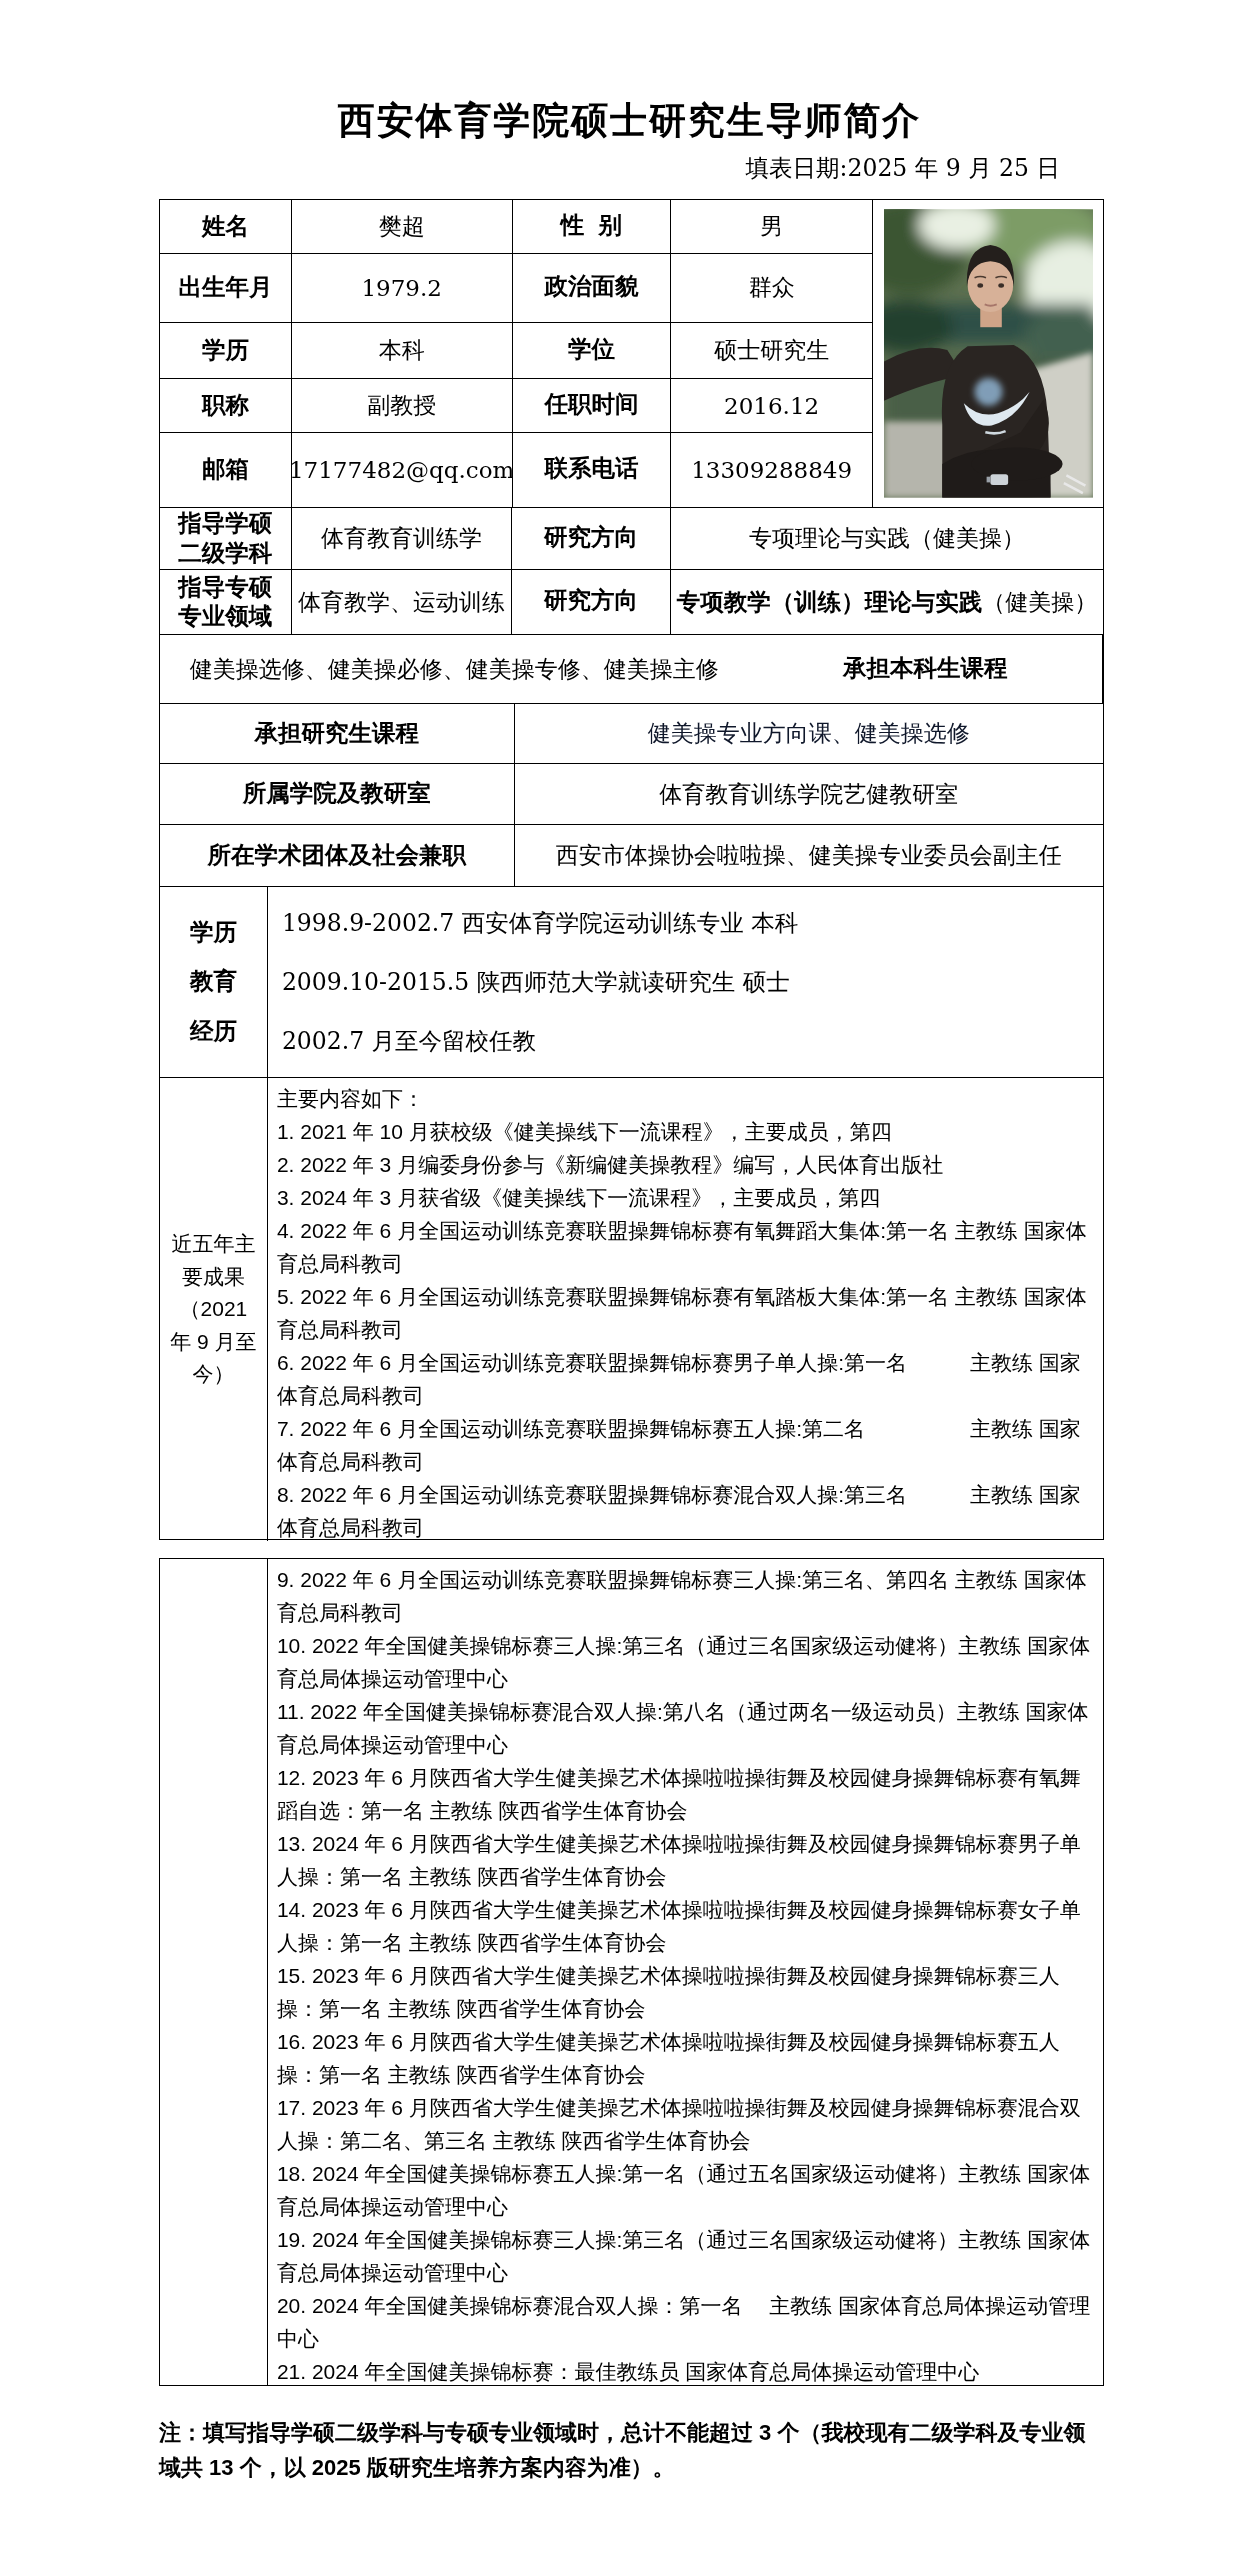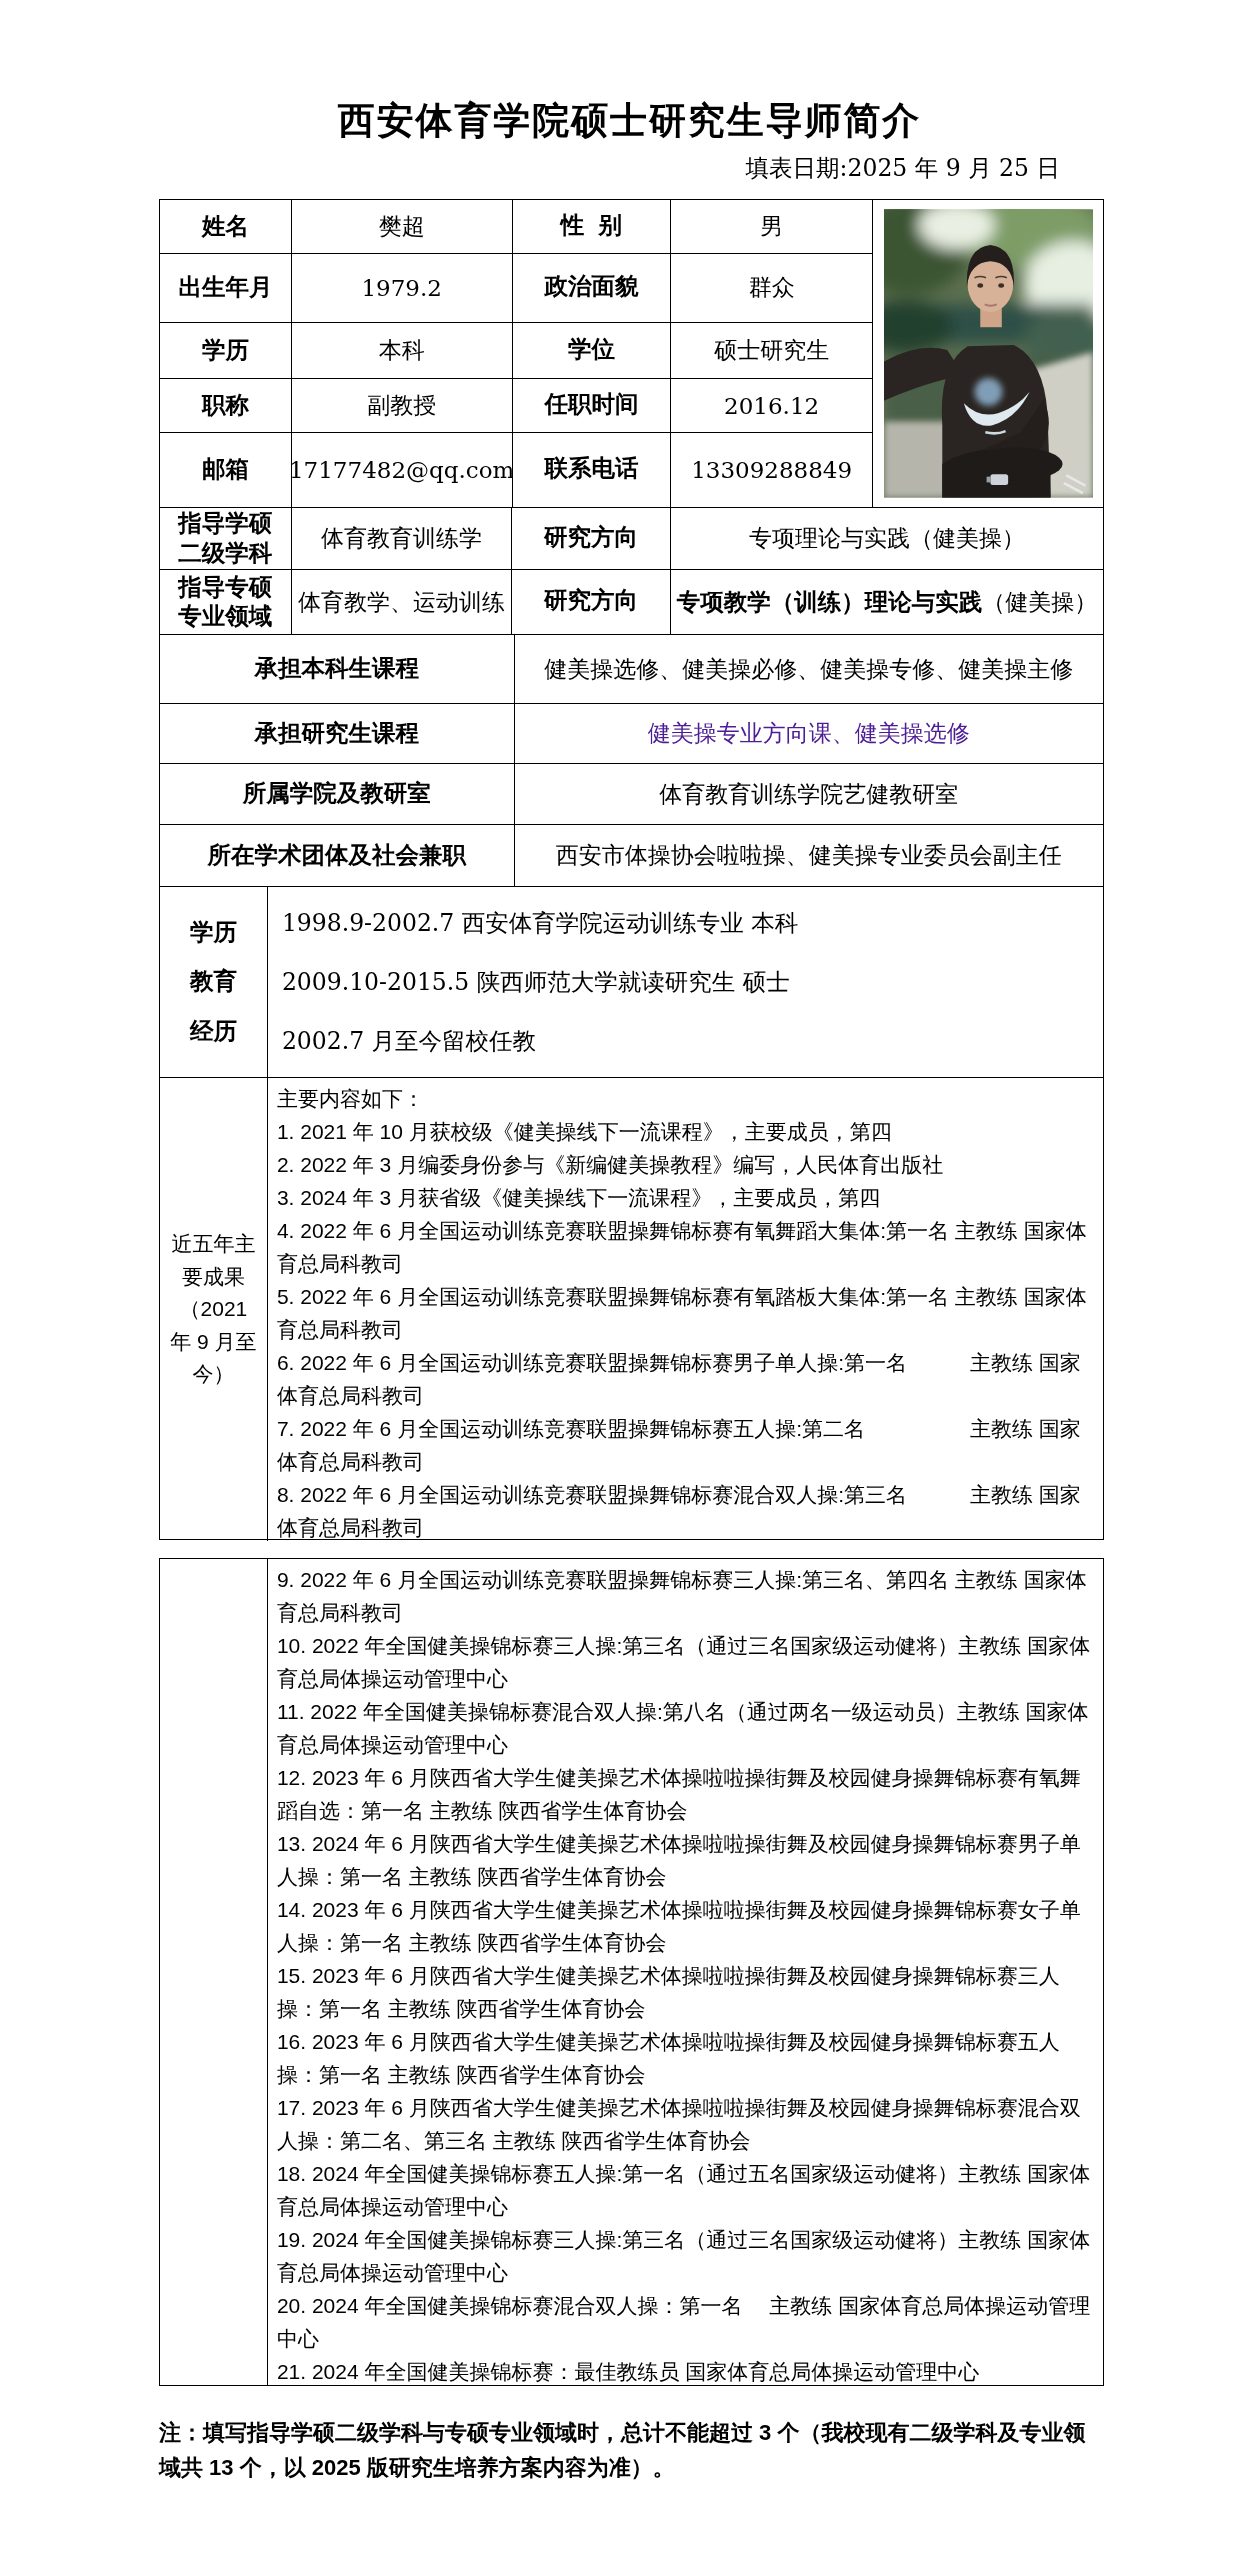--- a/index.html
+++ b/index.html
@@ -12,21 +12,21 @@
   .tbl{position:absolute;left:159px;width:945px;border:1.9px solid #000;box-sizing:border-box;}
   .t1{top:199px;height:1341px;}
   .t2{top:1558px;height:828px;display:flex;}
   .row{display:flex;border-bottom:1.3px solid #000;box-sizing:border-box;}
   .row.nb{border-bottom:none;}
   .cell{box-sizing:border-box;border-right:1.3px solid #000;display:flex;
         align-items:center;justify-content:center;text-align:center;overflow:hidden;}
   .cell.last{border-right:none;}
   .lbl{font-weight:bold;font-size:23.5px;white-space:pre-line;line-height:1.25;}
   .val{font-family:"DejaVu Serif","Liberation Serif",serif;font-size:23px;font-weight:normal;}
-  .gray{color:#4c1d95;font-family:Liberation Mono, monospace;}
+  .gray{color:#0f172a;font-family:Liberation Mono, monospace;}
   .top{display:flex;height:308px;border-bottom:1.3px solid #000;box-sizing:border-box;}
   .top-left{width:713px;border-right:1.3px solid #000;box-sizing:border-box;
             display:flex;flex-direction:column;}
   .top-left .row:last-child{border-bottom:none;}
   .photo-cell{width:230px;display:flex;align-items:center;justify-content:center;}
   .c1{width:132px;} .c2{width:221px;text-align:right;} .c3{width:159px;font-family:Liberation Mono, monospace;} .c4{width:201px;border-right:none;}
   .c47{width:433px;}
   .cw1{width:355px;} .cw2{width:589px;}
   .cn1{width:108px;} .cn2{width:836px;}
   .blk-lbl{line-height:2.1;}
@@ -146,22 +146,22 @@
 专业领域</div>
       <div class="cell c2 val">体育教学、运动训练</div>
       <div class="cell c3 lbl">研究方向</div>
       <div class="cell c47 last">
         <span class="mainbold">专项教学（训练）理论与实践</span>
           <span class="parenlight">（健美操）</span>
       </div>
     </div>
 
     <div class="row" style="height:69px">
+      <div class="cell cw2 val last">健美操选修、健美操必修、健美操专修、健美操主修</div>
       <div class="cell cw1 lbl">承担本科生课程</div>
-      <div class="cell cw2 val last">健美操选修、健美操必修、健美操专修、健美操主修</div>
     </div>
     <div class="row" style="height:60px">
       <div class="cell cw1 lbl">承担研究生课程</div>
       <div class="cell cw2 val gray last">健美操专业方向课、健美操选修</div>
     </div>
     <div class="row" style="height:61px">
       <div class="cell cw1 lbl">所属学院及教研室</div>
       <div class="cell cw2 val last">体育教育训练学院艺健教研室</div>
     </div>
     <div class="row" style="height:62px">

